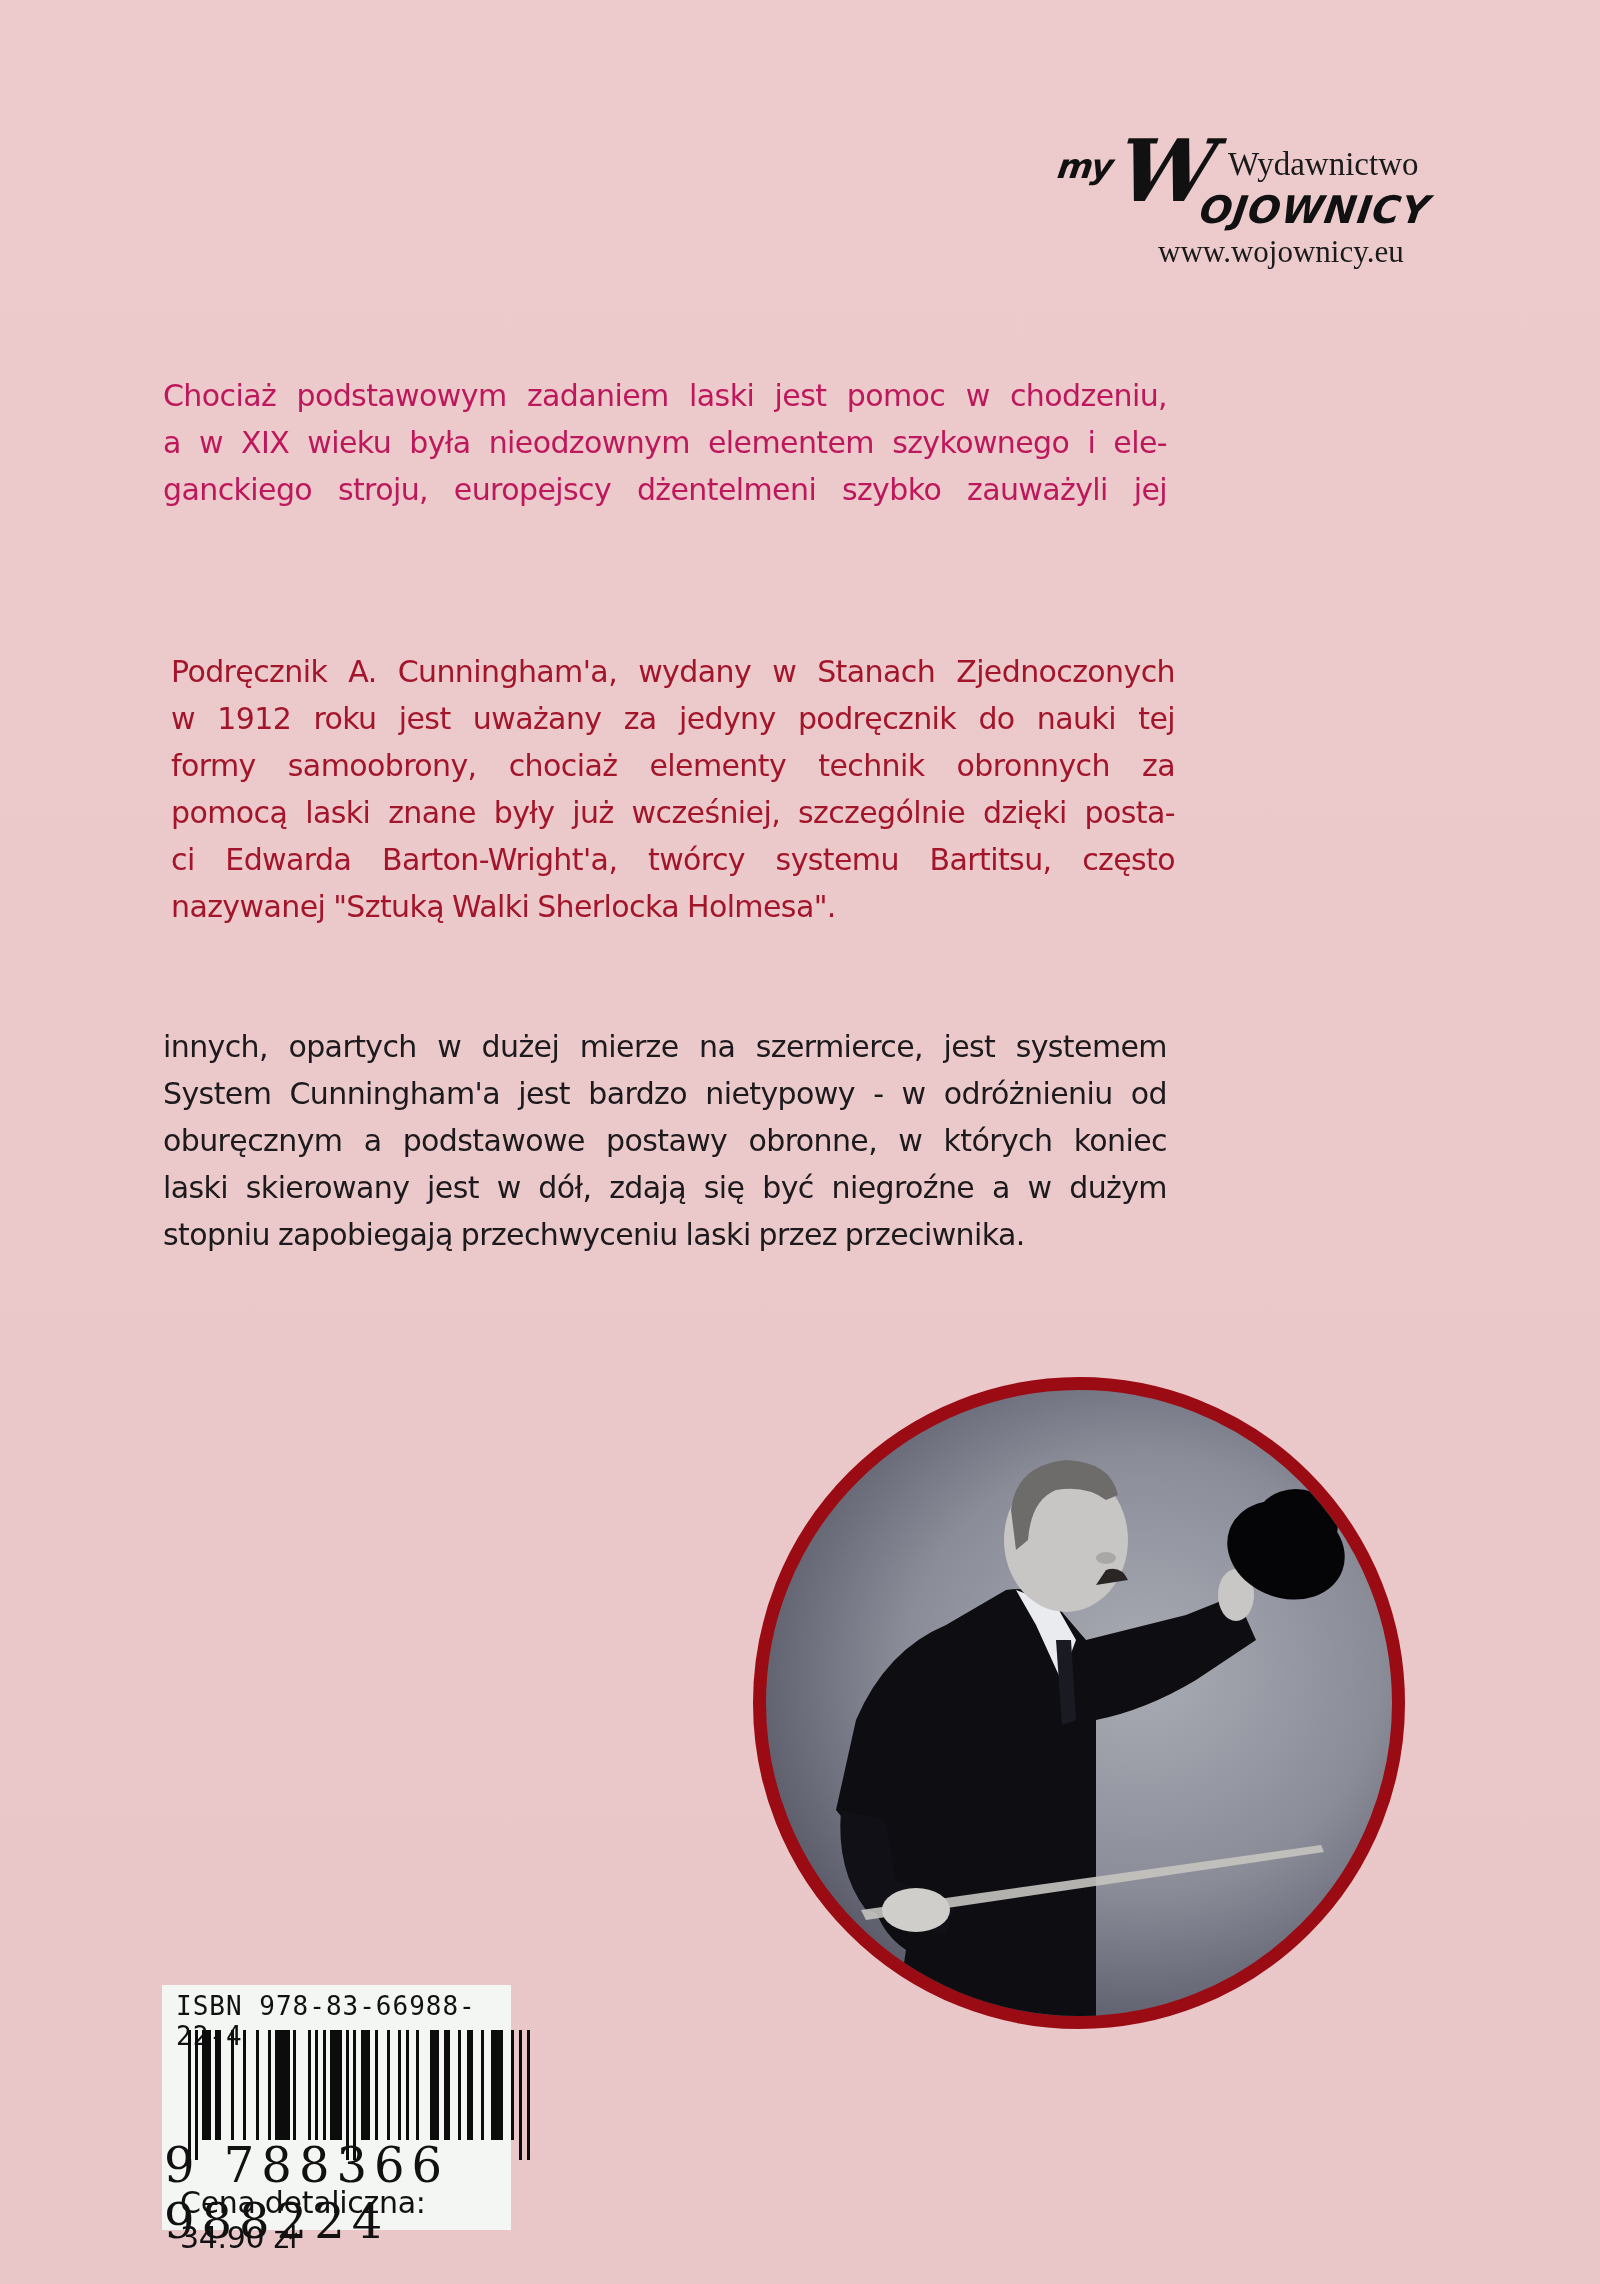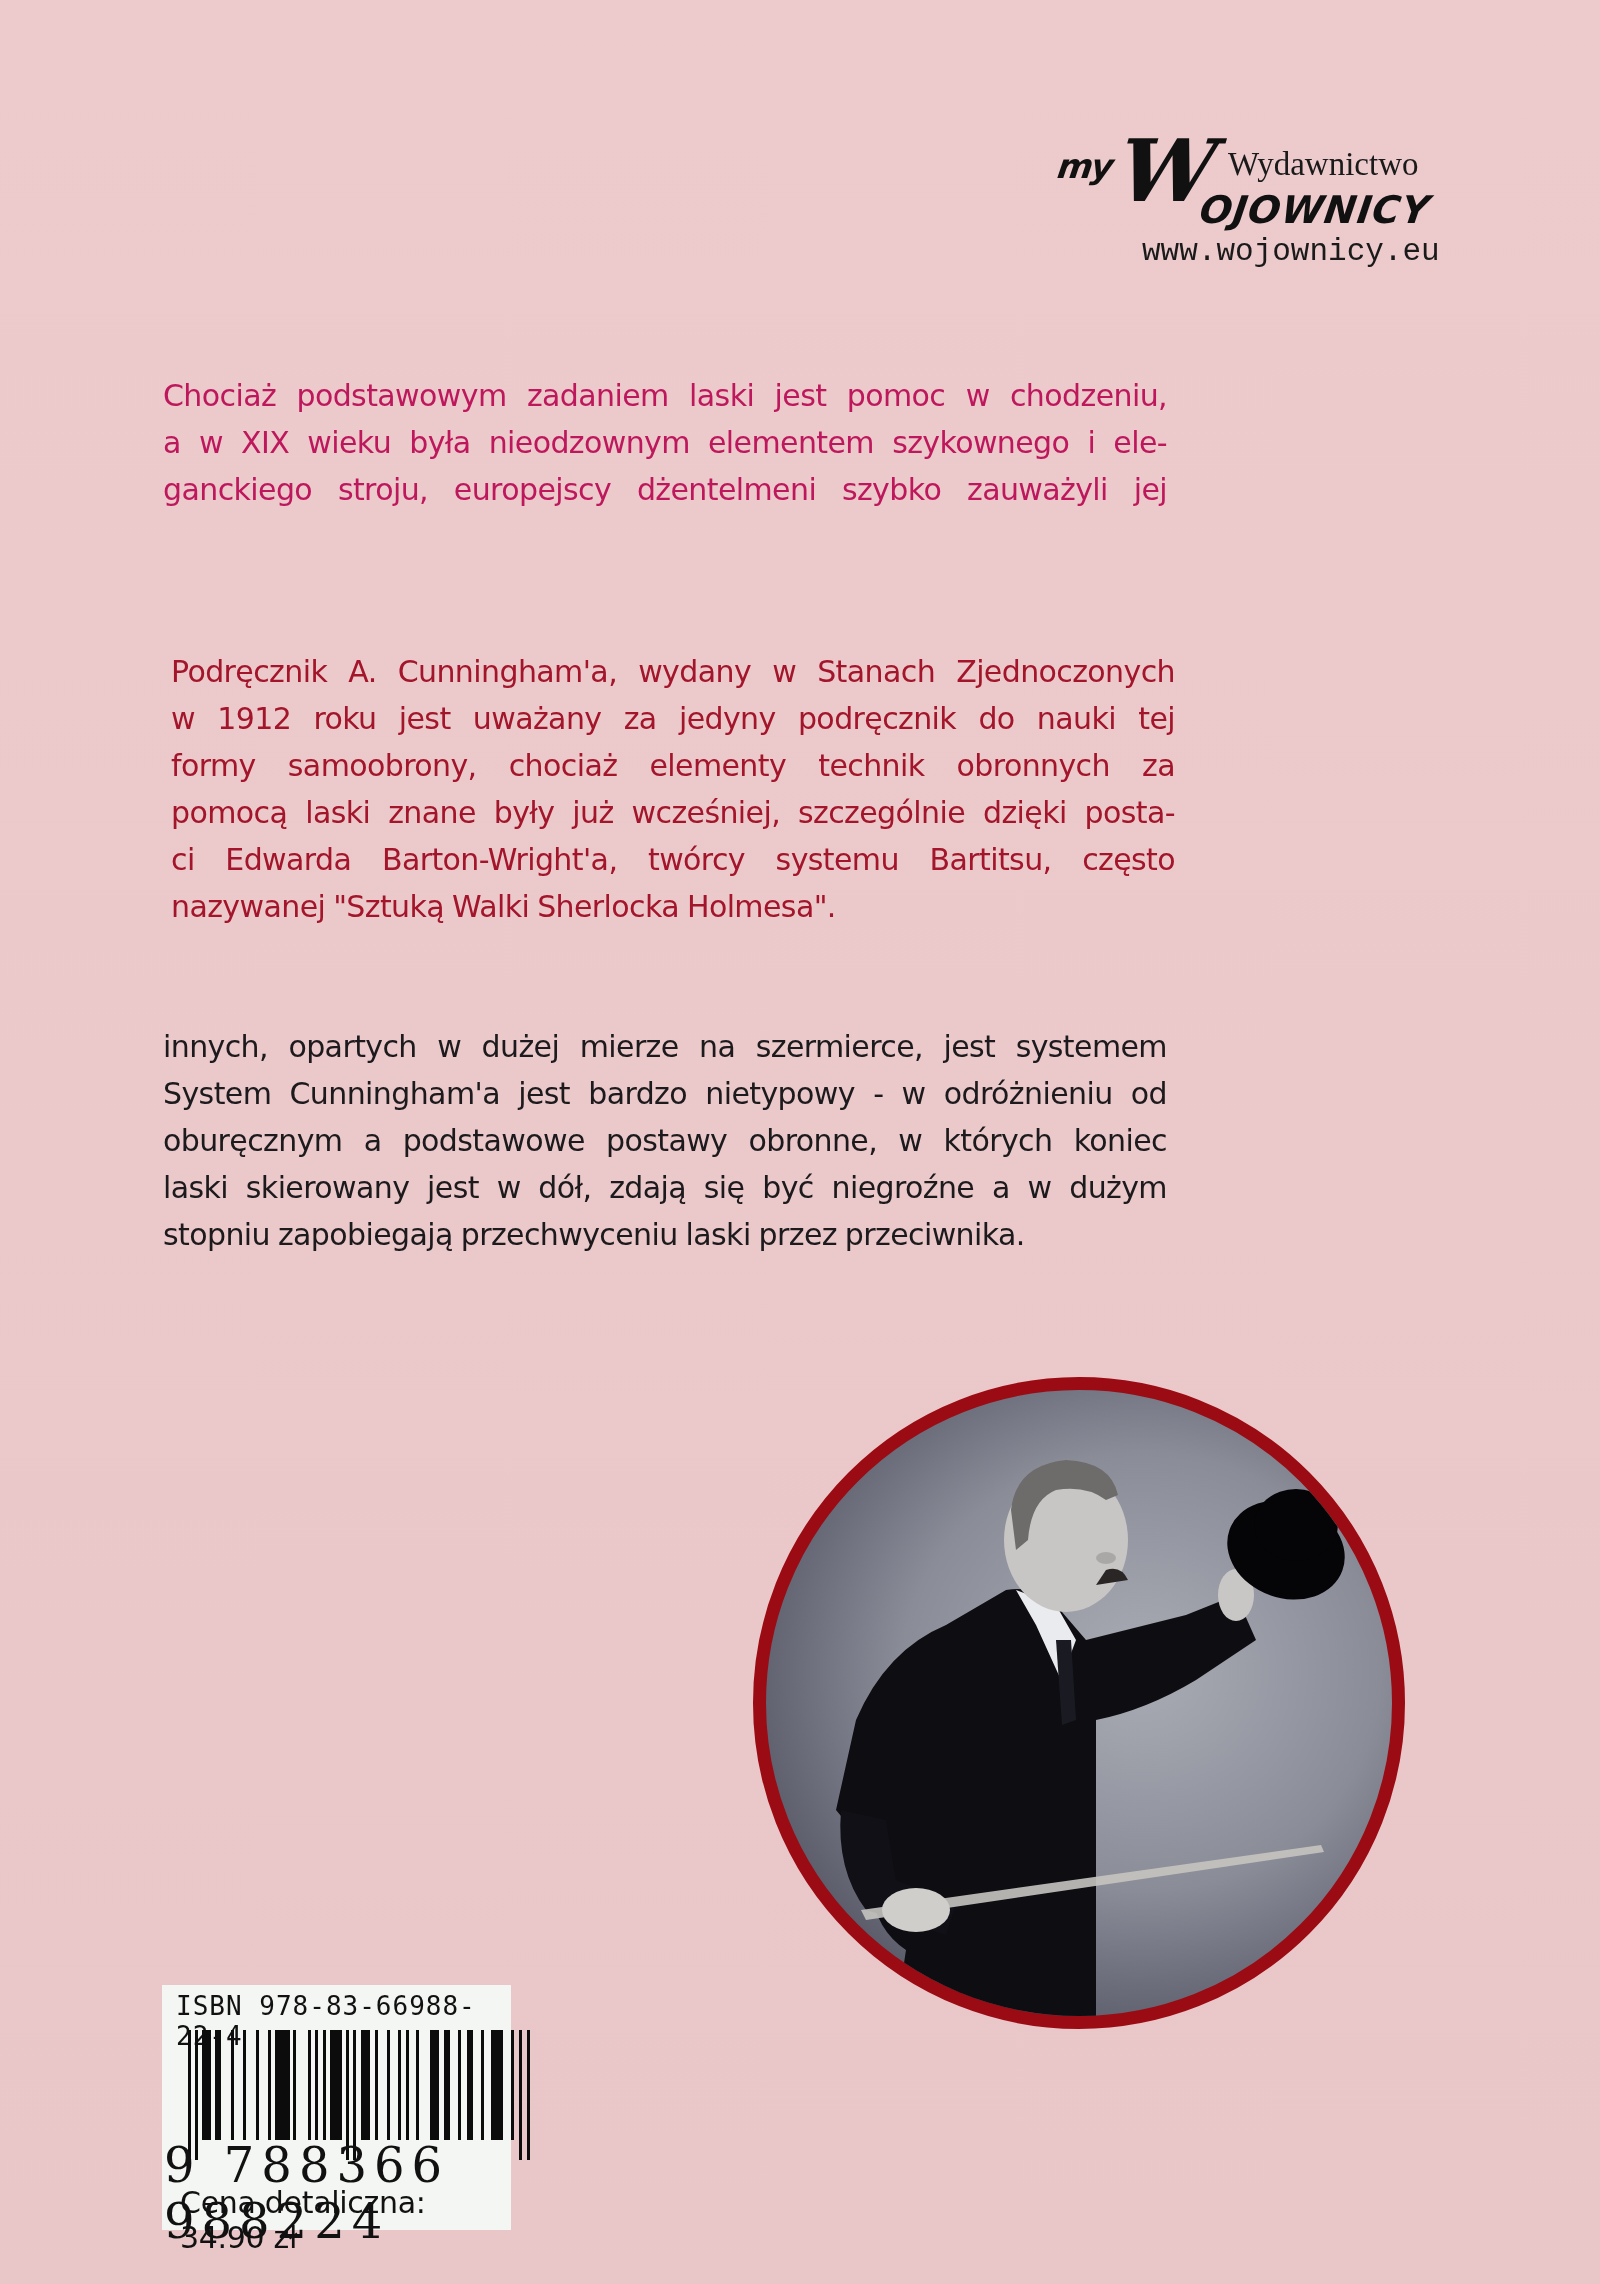--- a/index.html
+++ b/index.html
@@ -27,22 +27,22 @@
   .logo-rest {
     position: absolute; left: 142px; top: 50px;
     font-family: "DejaVu Sans", sans-serif; font-weight: bold; font-style: italic;
     font-size: 38px; color: #111; letter-spacing: 1px; text-transform: uppercase; transform: skewX(-8deg);
   }
   .logo-wyd {
     position: absolute; left: 170px; top: 8px;
     font-family: "Liberation Serif", serif; font-size: 33px; color: #1a1a1a;
   }
   .logo-url {
-    position: absolute; left: 84px; top: 96px;
-    font-family: Liberation Mono, monospace; font-size: 31px; color: #1a1a1a;
+    position: absolute; left: 100px; top: 96px;
+    font-family: Liberation Serif, serif; font-size: 31px; color: #1a1a1a;
   }
 
   
   .para {
     position: absolute; left: 163px; width: 1004px;
     font-family: "DejaVu Sans", sans-serif; font-size: 30px; line-height: 47px;
     text-align: justify; letter-spacing: -0.6px; word-spacing: -1px;
   }
   .para .line { display: block; text-align: justify; text-align-last: justify; white-space: nowrap; }
   .para .line.last { text-align-last: left; }

